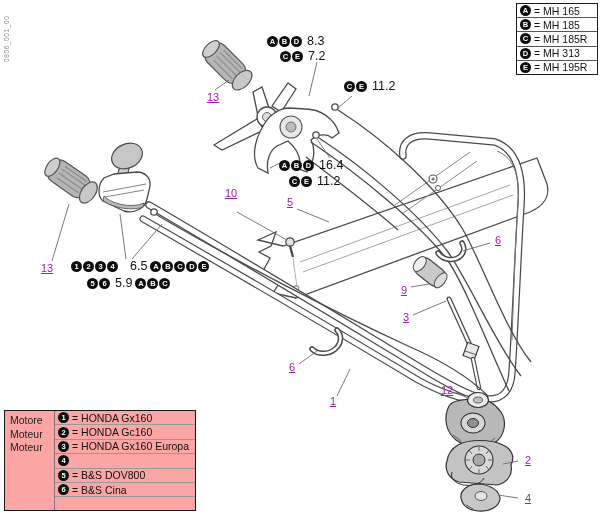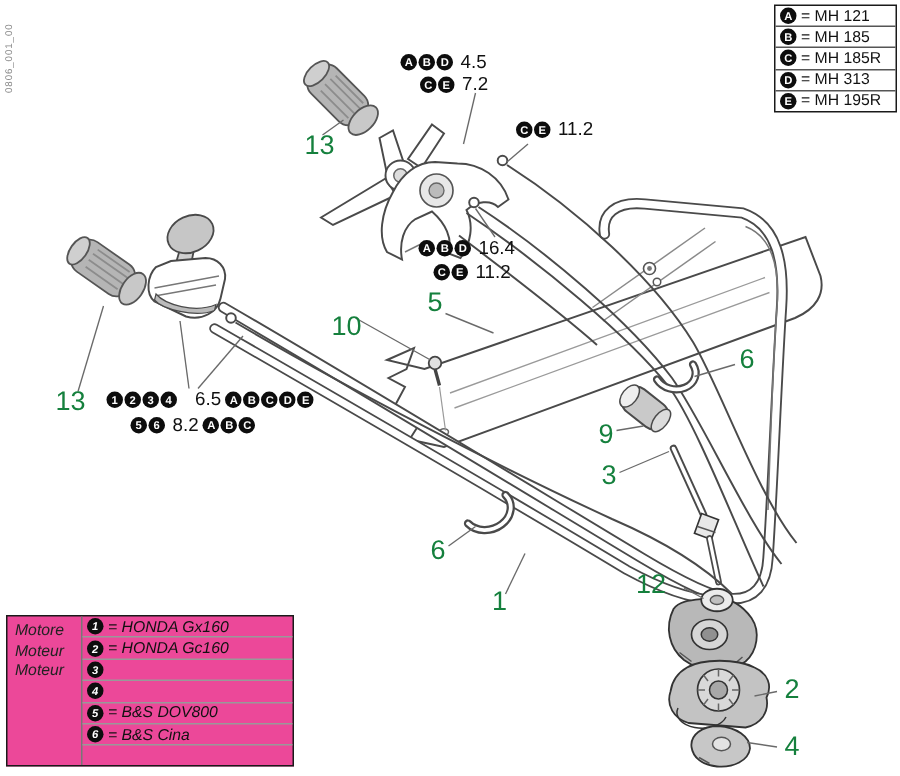--- a/index.html
+++ b/index.html
@@ -11,28 +11,28 @@
   
   .badge{display:inline-flex;align-items:center;justify-content:center;width:11px;height:11px;
          border-radius:50%;background:#0d0d0d;color:#fff;font-size:7.5px;font-weight:bold;flex:none;}
   
   .model-legend{position:absolute;left:516px;top:3px;width:80px;border:1.6px solid #1a1a1a;background:#fff;}
   .mrow{display:flex;align-items:center;gap:3px;height:13.2px;padding:0 3px;border-bottom:1px solid #555;}
   .mrow:last-child{border-bottom:none;}
   .mtext{font-size:10.5px;color:#111;white-space:nowrap;}
   
   .engine-legend{position:absolute;left:4px;top:410px;width:190px;height:99px;border:1.8px solid #1a1a1a;
-                 background:#ec4899;display:flex;font-style:italic;}
+                 background:#fca5a5;display:flex;}
   .ecol{width:44px;padding:3px 0 0 5px;font-size:10.5px;line-height:13.5px;color:#222;border-right:1px solid #777;}
   .erows{flex:1;display:flex;flex-direction:column;}
   .erow{display:flex;align-items:center;gap:3px;height:13.4px;padding:0 3px;border-bottom:1px solid #999;}
   .erow.empty{flex:1;border-bottom:none;}
   .etext{font-size:10.5px;color:#111;white-space:nowrap;text-align:center;}
   
-  .plabel{position:absolute;transform:translate(-50%,-50%);font-size:18px;color:#15803d;}
+  .plabel{position:absolute;transform:translate(-50%,-50%);font-size:11px;color:#a21caf;text-decoration:underline;}
   
   .cg{position:absolute;display:flex;align-items:center;gap:1px;}
   .cg .num{font-size:12.5px;color:#111;margin:0 2px 0 4px;white-space:nowrap;}
   .cg .gap{width:6px;flex:none;}
 </style>
 </head>
 <body>
 
 <div class="canvas">
 
@@ -180,21 +180,21 @@
       <path d="M518,461 L503,464"></path>
       <path d="M518,498 L498,495"></path>
     </g>
   </svg>
 
   <div class="vtext">0806_001_00</div>
 
   <div class="model-legend">
     <div class="mrow">
       <span class="badge">A</span>
-      <span class="mtext">= MH 121</span>
+      <span class="mtext">= MH 165</span>
     </div>
     <div class="mrow">
       <span class="badge">B</span>
       <span class="mtext">= MH 185</span>
     </div>
     <div class="mrow">
       <span class="badge">C</span>
       <span class="mtext">= MH 185R</span>
     </div>
     <div class="mrow">
@@ -217,41 +217,42 @@
       <div class="erow">
         <span class="badge">1</span>
         <span class="etext">= HONDA Gx160</span>
       </div>
       <div class="erow">
         <span class="badge">2</span>
         <span class="etext">= HONDA Gc160</span>
       </div>
       <div class="erow">
         <span class="badge">3</span>
+        <span class="etext">= HONDA Gx160 Europa</span>
       </div>
       <div class="erow">
         <span class="badge">4</span>
       </div>
       <div class="erow">
         <span class="badge">5</span>
         <span class="etext">= B&amp;S DOV800</span>
       </div>
       <div class="erow">
         <span class="badge">6</span>
         <span class="etext">= B&amp;S Cina</span>
       </div>
       <div class="erow empty"></div>
     </div>
   </div>
 
   <div class="cg" style="left:267px;top:34px">
     <span class="badge">A</span>
     <span class="badge">B</span>
     <span class="badge">D</span>
-    <span class="num">4.5</span>
+    <span class="num">8.3</span>
   </div>
   <div class="cg" style="left:280px;top:49px">
     <span class="badge">C</span>
     <span class="badge">E</span>
     <span class="num">7.2</span>
   </div>
 
   <div class="cg" style="left:344px;top:79px">
     <span class="badge">C</span>
     <span class="badge">E</span>
@@ -279,32 +280,32 @@
     <span class="num">6.5</span>
     <span class="badge">A</span>
     <span class="badge">B</span>
     <span class="badge">C</span>
     <span class="badge">D</span>
     <span class="badge">E</span>
   </div>
   <div class="cg" style="left:87px;top:276px">
     <span class="badge">5</span>
     <span class="badge">6</span>
-    <span class="num">8.2</span>
+    <span class="num">5.9</span>
     <span class="badge">A</span>
     <span class="badge">B</span>
     <span class="badge">C</span>
   </div>
 
   <div class="plabel" style="left:213px;top:97px">13</div>
   <div class="plabel" style="left:47px;top:268px">13</div>
-  <div class="plabel" style="left:231px;top:218px">10</div>
+  <div class="plabel" style="left:231px;top:193px">10</div>
   <div class="plabel" style="left:290px;top:202px">5</div>
   <div class="plabel" style="left:498px;top:240px">6</div>
   <div class="plabel" style="left:404px;top:290px">9</div>
   <div class="plabel" style="left:406px;top:317px">3</div>
   <div class="plabel" style="left:292px;top:367px">6</div>
   <div class="plabel" style="left:333px;top:401px">1</div>
-  <div class="plabel" style="left:434px;top:390px">12</div>
+  <div class="plabel" style="left:447px;top:390px">12</div>
   <div class="plabel" style="left:528px;top:460px">2</div>
   <div class="plabel" style="left:528px;top:498px">4</div>
 
 </div>
 
 </body></html>

